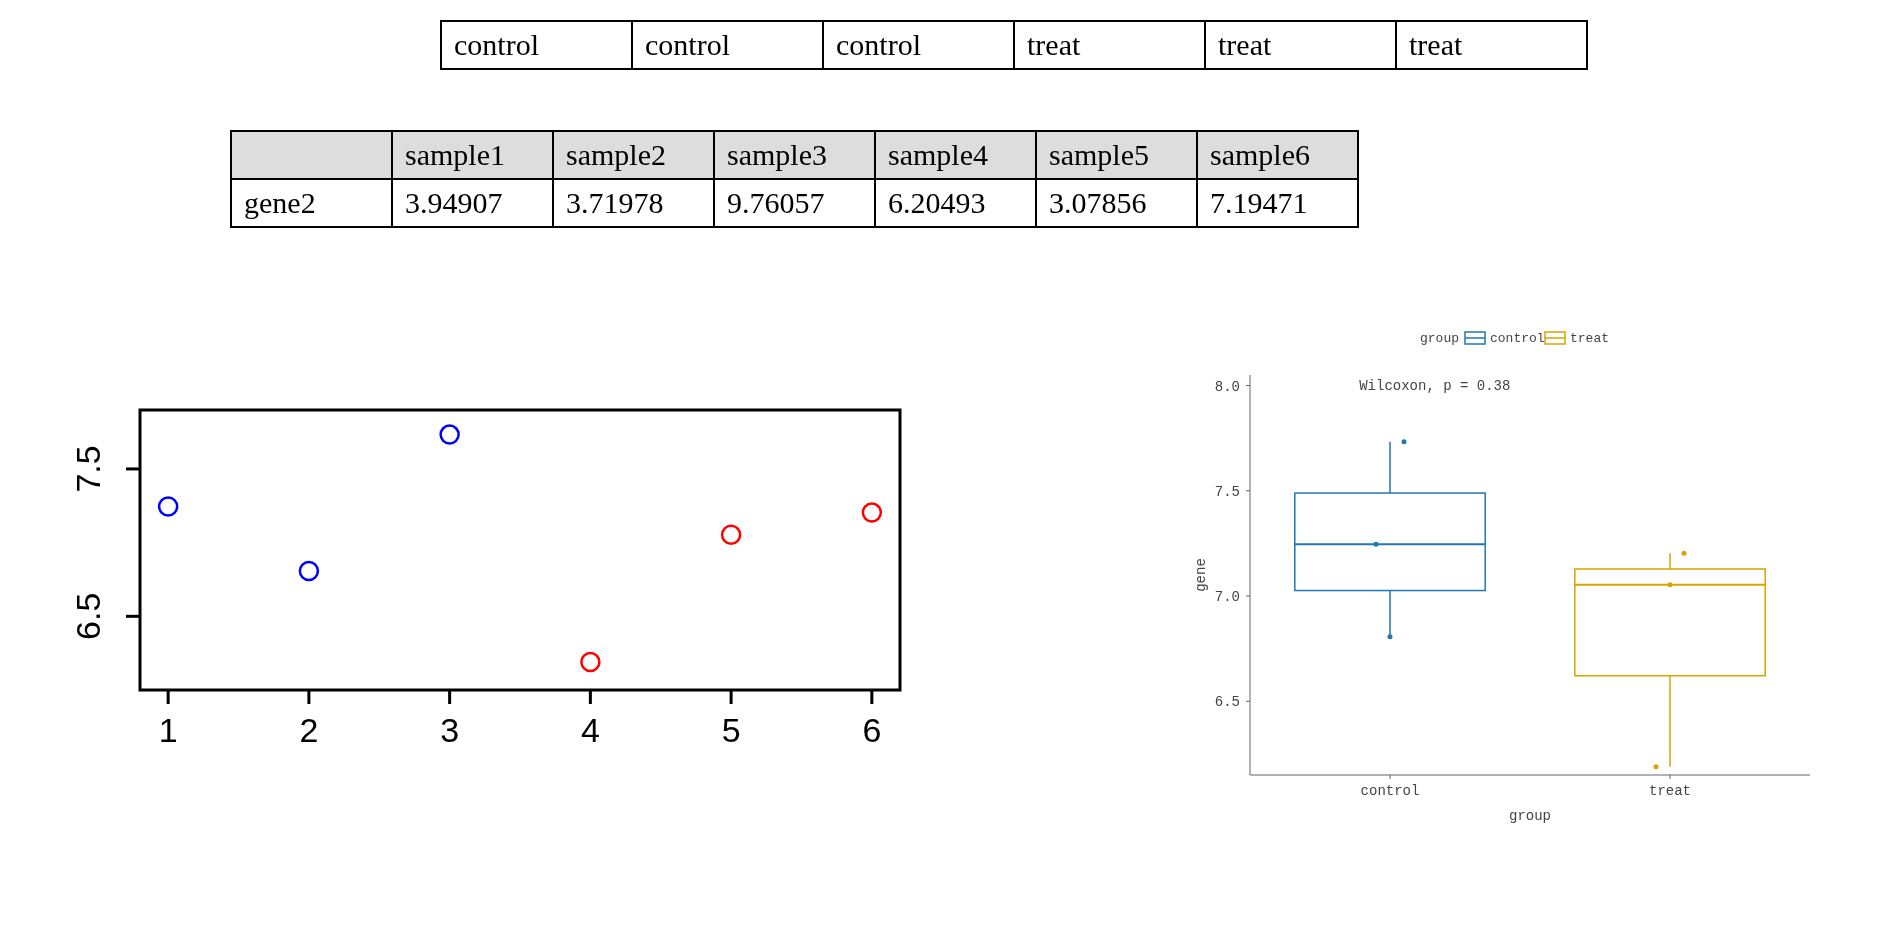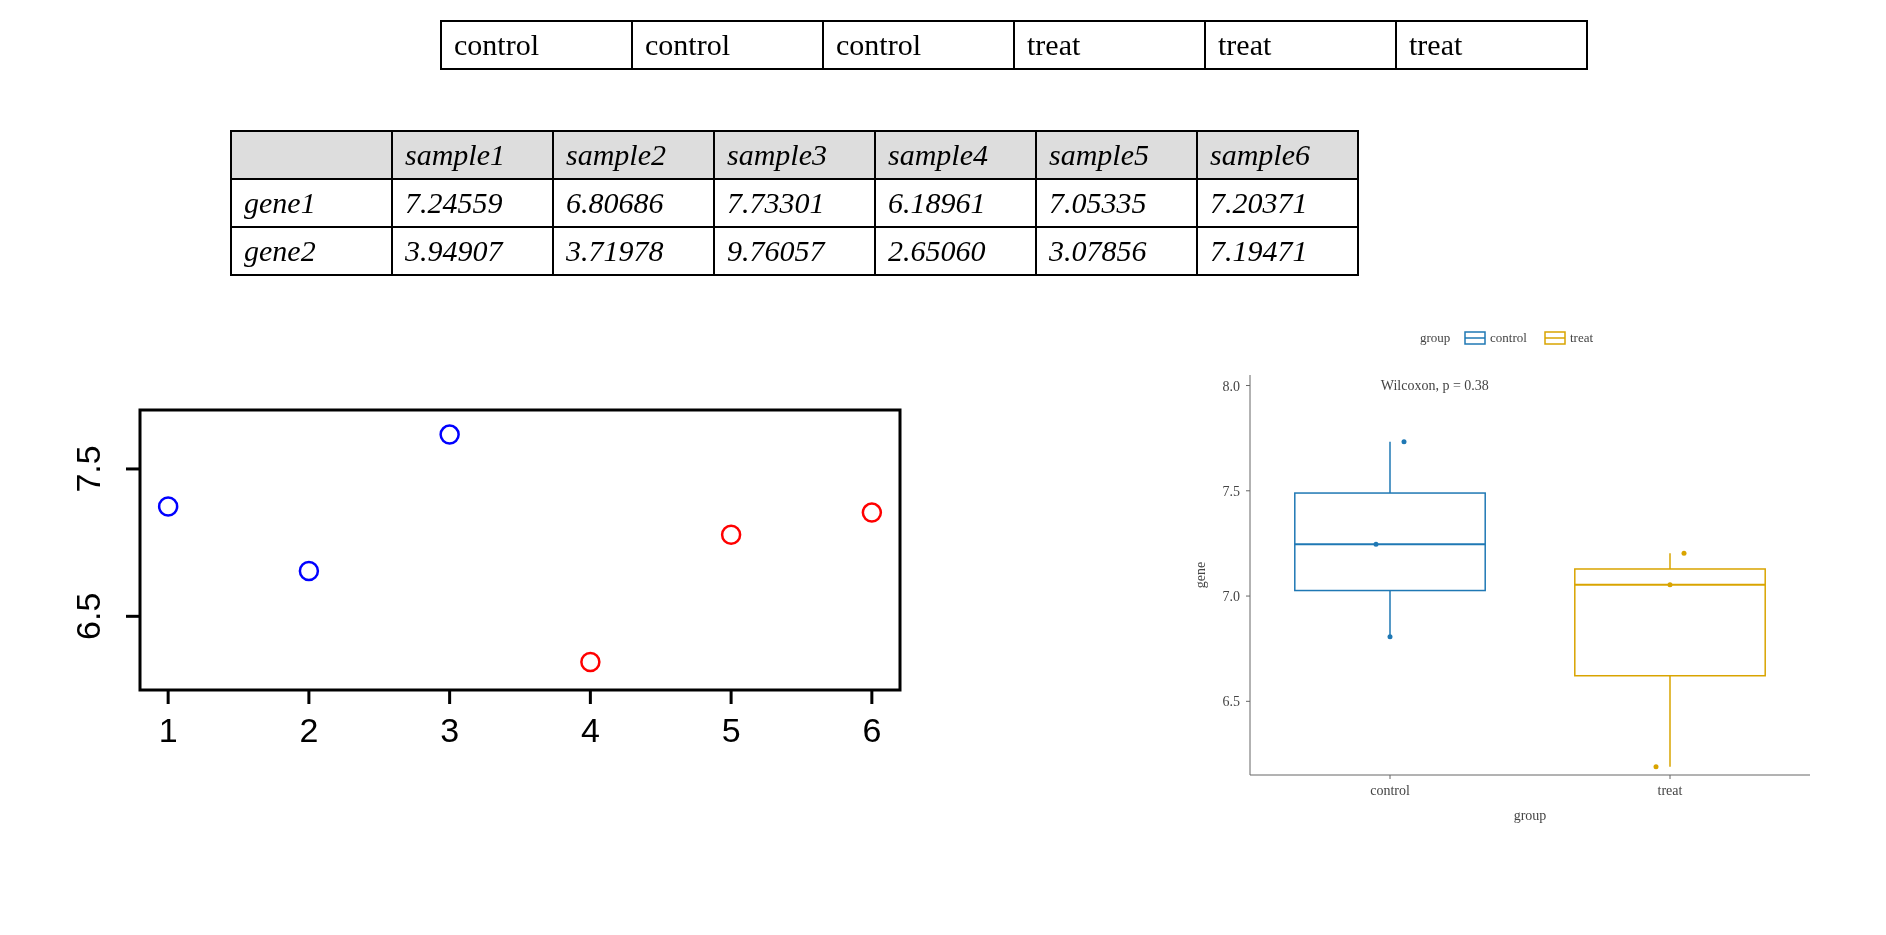--- a/index.html
+++ b/index.html
@@ -36,21 +36,20 @@
   .groups-table td {
     width: 165px;
   }
   .data-table {
     position: absolute;
     left: 230px;
     top: 130px;
   }
   .data-table td, .data-table th {
     width: 135px;
-    font-style: italic;
   }
   .data-table .hdr {
     background: #dddddd;
   }
 
   
   .scatter-wrap {
     position: absolute;
     left: 40px;
     top: 390px;
@@ -64,21 +63,21 @@
     text-anchor: middle;
   }
 
   
   .boxplot-wrap {
     position: absolute;
     left: 1180px;
     top: 320px;
     width: 680px;
     height: 520px;
-    font-family: Liberation Serif, serif;
+    font-family: Liberation Mono, monospace;
     color: #4c1d95;
   }
   .boxplot-wrap svg { overflow: visible; }
   .bp-tick text { font-size: 14px; fill: #444; }
   .bp-axis-title { font-size: 14px; fill: #444; }
   .bp-anno { font-size: 14px; fill: #444; text-anchor: middle; }
   .bp-legend text { font-size: 13px; fill: #444; }
   .bp-cat text { font-size: 14px; fill: #444; text-anchor: middle; }
 </style>
 </head>
@@ -104,34 +103,25 @@
         <tr>
       <th class="hdr"></th>
       <th class="hdr">sample1</th>
       <th class="hdr">sample2</th>
       <th class="hdr">sample3</th>
       <th class="hdr">sample4</th>
       <th class="hdr">sample5</th>
       <th class="hdr">sample6</th>
     </tr>
     <tr>
-      <td>gene1</td>
-      <td>7.24559</td>
-      <td>6.80686</td>
-      <td>7.73301</td>
-      <td>6.18961</td>
-      <td>7.05335</td>
-      <td>7.20371</td>
-    </tr>
-    <tr>
       <td>gene2</td>
       <td>3.94907</td>
       <td>3.71978</td>
       <td>9.76057</td>
-      <td>2.65060</td>
+      <td>6.20493</td>
       <td>3.07856</td>
       <td>7.19471</td>
     </tr>
   </tbody>
     </table>
 
   <div class="scatter-wrap">
     <svg id="scatter-svg" width="900" height="390">
         <rect x="100" y="20" width="760" height="280" fill="none" stroke="#000" stroke-width="3"></rect>
         <line x1="128.14814814814815" y1="300" x2="128.14814814814815" y2="314" stroke="#000" stroke-width="3"></line>

